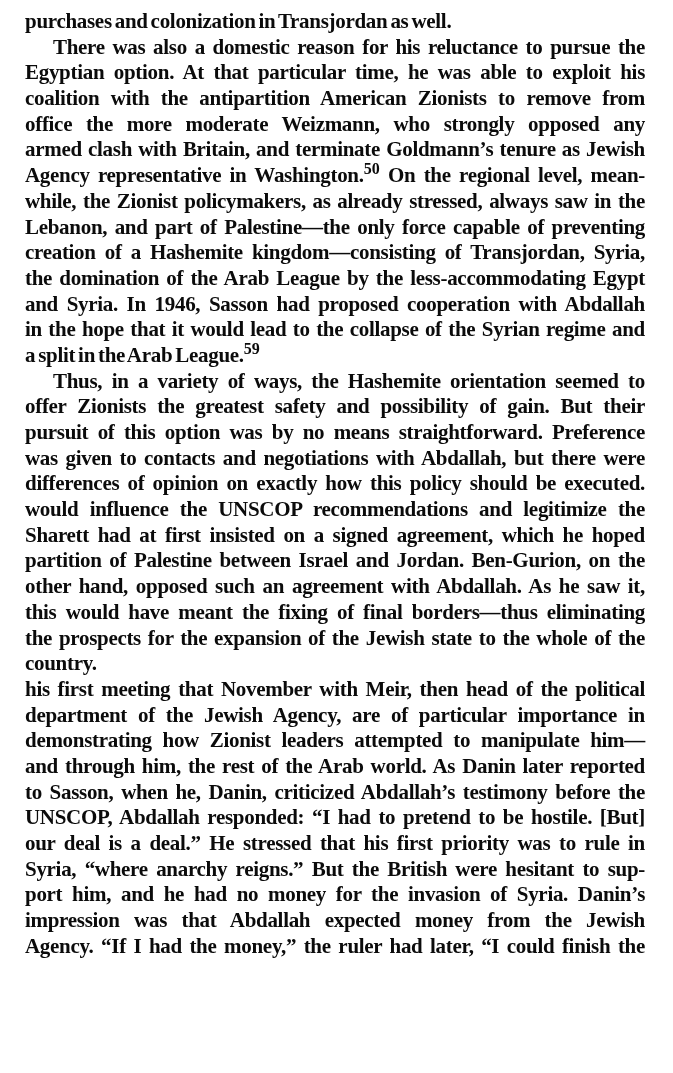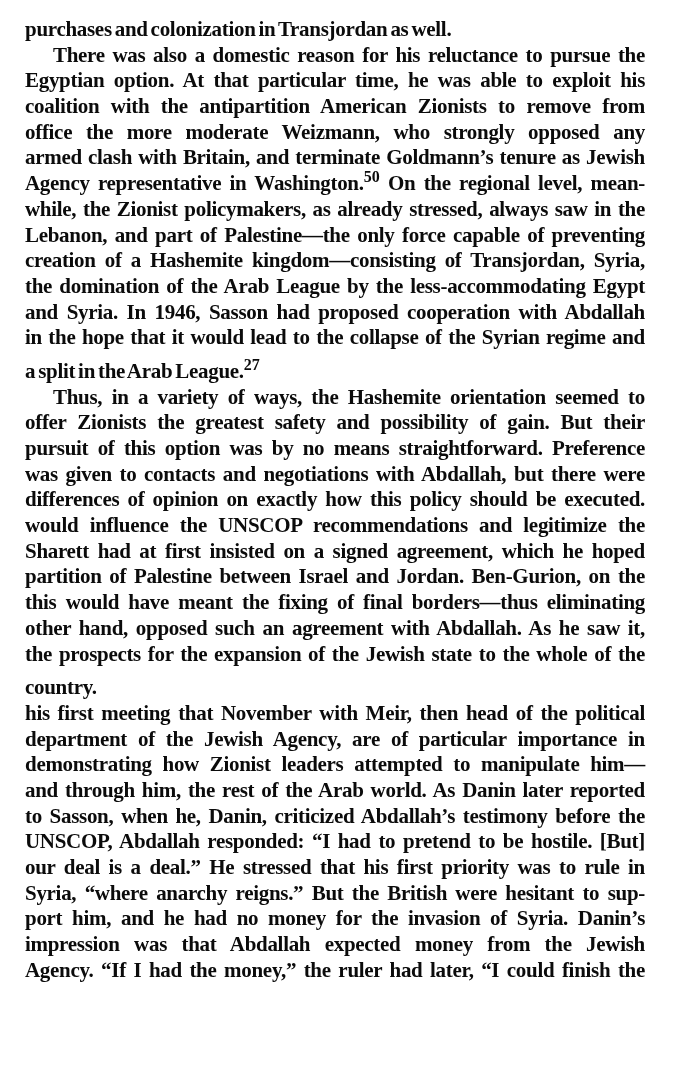--- a/index.html
+++ b/index.html
@@ -33,21 +33,20 @@
     height: 25.7px;
     line-height: 25.7px;
     text-align: justify;
     text-align-last: justify;
     white-space: normal;
     overflow: visible;
   }
   .line.no-just {
     text-align: left;
     text-align-last: left;
-    margin-top: 8px;
   }
   .line.indent {
     text-indent: 28px;
   }
   .line sup {
     font-size: 16px;
     line-height: 0;
     vertical-align: super;
     letter-spacing: 0;
   }
@@ -65,33 +64,33 @@
       <div class="line">coalition with the antipartition American Zionists to remove from</div>
       <div class="line">office the more moderate Weizmann, who strongly opposed any</div>
       <div class="line">armed clash with Britain, and terminate Goldmann’s tenure as Jewish</div>
       <div class="line">Agency representative in Washington.<sup>50</sup> On the regional level, mean-</div>
       <div class="line">while, the Zionist policymakers, as already stressed, always saw in the</div>
       <div class="line">Lebanon, and part of Palestine—the only force capable of preventing</div>
       <div class="line">creation of a Hashemite kingdom—consisting of Transjordan, Syria,</div>
       <div class="line">the domination of the Arab League by the less-accommodating Egypt</div>
       <div class="line">and Syria. In 1946, Sasson had proposed cooperation with Abdallah</div>
       <div class="line">in the hope that it would lead to the collapse of the Syrian regime and</div>
-      <div class="line no-just">a split in the Arab League.<sup>27</sup></div>
+      <div class="line no-just">a split in the Arab League.<sup>59</sup></div>
     </div>
     <div class="paragraph">
       <div class="line indent">Thus, in a variety of ways, the Hashemite orientation seemed to</div>
       <div class="line">offer Zionists the greatest safety and possibility of gain. But their</div>
       <div class="line">pursuit of this option was by no means straightforward. Preference</div>
       <div class="line">was given to contacts and negotiations with Abdallah, but there were</div>
       <div class="line">differences of opinion on exactly how this policy should be executed.</div>
       <div class="line">would influence the UNSCOP recommendations and legitimize the</div>
       <div class="line">Sharett had at first insisted on a signed agreement, which he hoped</div>
       <div class="line">partition of Palestine between Israel and Jordan. Ben-Gurion, on the</div>
+      <div class="line">other hand, opposed such an agreement with Abdallah. As he saw it,</div>
       <div class="line">this would have meant the fixing of final borders—thus eliminating</div>
-      <div class="line">other hand, opposed such an agreement with Abdallah. As he saw it,</div>
       <div class="line">the prospects for the expansion of the Jewish state to the whole of the</div>
       <div class="line no-just">country.</div>
     </div>
     <div class="paragraph">
       <div class="line">his first meeting that November with Meir, then head of the political</div>
       <div class="line">department of the Jewish Agency, are of particular importance in</div>
       <div class="line">demonstrating how Zionist leaders attempted to manipulate him—</div>
       <div class="line">and through him, the rest of the Arab world. As Danin later reported</div>
       <div class="line">to Sasson, when he, Danin, criticized Abdallah’s testimony before the</div>
       <div class="line">UNSCOP, Abdallah responded: “I had to pretend to be hostile. [But]</div>

